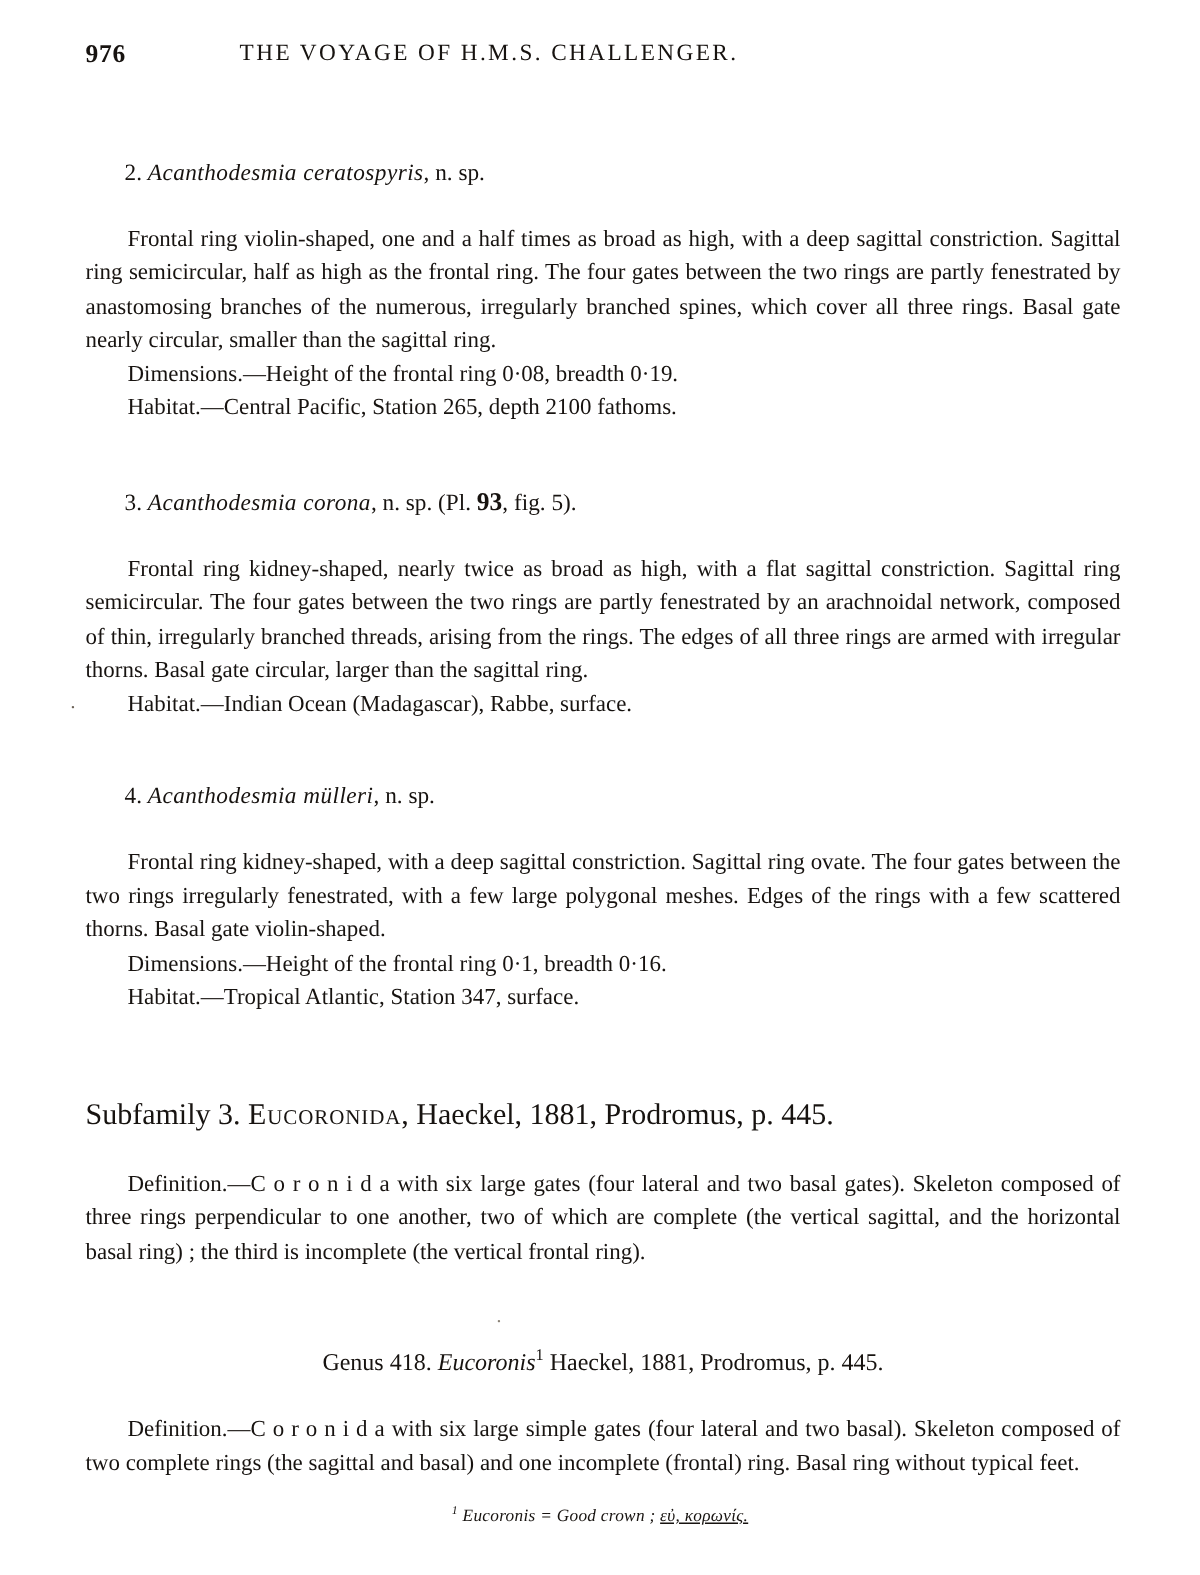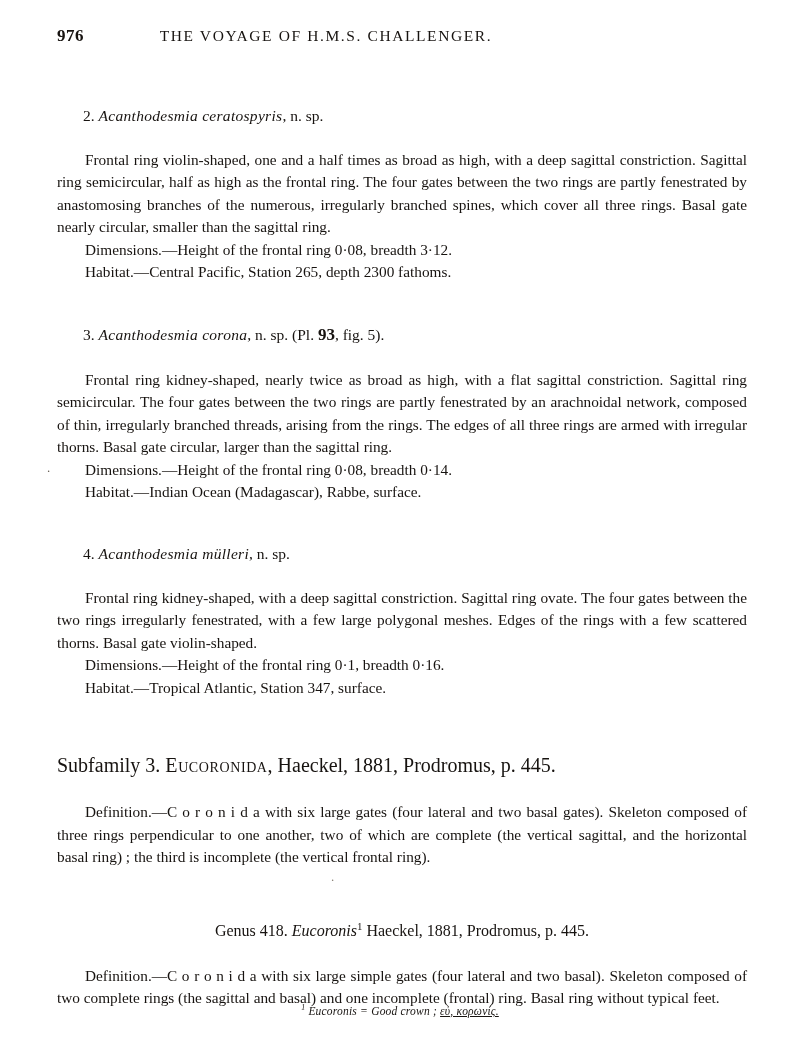--- a/index.html
+++ b/index.html
@@ -158,37 +158,34 @@
 
   <div class="body-col">
 
     <div class="species-head">
       <span class="num">2.</span>
       <span class="sp-name">Acanthodesmia ceratospyris</span><span class="plate">, n. sp.</span>
     </div>
     <div class="gap-md"></div>
     <p class="para indent">Frontal ring violin-shaped, one and a half times as broad as high, with a deep sagittal constriction.   Sagittal ring semicircular, half as high as the frontal ring.   The four gates between the two rings are partly fenestrated by anastomosing branches of the numerous, irregularly branched spines, which cover all three rings.   Basal gate nearly circular, smaller than the sagittal ring.</p>
     <p class="para">
-      <span style="display:inline-block;width:28px"></span><span class="runin">Dimensions.</span><span>—Height of the frontal ring 0·08, breadth 3·12.</span>
-    </p>
-    <p class="para">
-      <span style="display:inline-block;width:28px"></span><span class="runin">Habitat.</span><span>—Central Pacific, Station 265, depth 2300 fathoms.</span>
+      <span style="display:inline-block;width:28px"></span><span class="runin">Dimensions.</span><span>—Height of the frontal ring 0·08, breadth 0·19.</span>
+    </p>
+    <p class="para">
+      <span style="display:inline-block;width:28px"></span><span class="runin">Habitat.</span><span>—Central Pacific, Station 265, depth 2100 fathoms.</span>
     </p>
 
     <div class="gap-lg"></div>
 
     <div class="species-head">
       <span class="num">3.</span>
       <span class="sp-name">Acanthodesmia corona</span><span class="plate">, n. sp. (Pl. </span><span class="platebig">93</span><span class="plate">, fig. 5).</span>
     </div>
     <div class="gap-md"></div>
     <p class="para indent">Frontal ring kidney-shaped, nearly twice as broad as high, with a flat sagittal constriction. Sagittal ring semicircular.   The four gates between the two rings are partly fenestrated by an arachnoidal network, composed of thin, irregularly branched threads, arising from the rings.   The edges of all three rings are armed with irregular thorns.   Basal gate circular, larger than the sagittal ring.</p>
-    <p class="para">
-      <span style="display:inline-block;width:28px"></span><span class="runin">Dimensions.</span><span>—Height of the frontal ring 0·08, breadth 0·14.</span>
-    </p>
     <p class="para">
       <span style="display:inline-block;width:28px"></span><span class="runin">Habitat.</span><span>—Indian Ocean (Madagascar), Rabbe, surface.</span>
     </p>
 
     <div class="gap-lg"></div>
 
     <div class="species-head">
       <span class="num">4.</span>
       <span class="sp-name">Acanthodesmia mülleri</span><span class="plate">, n. sp.</span>
     </div>

